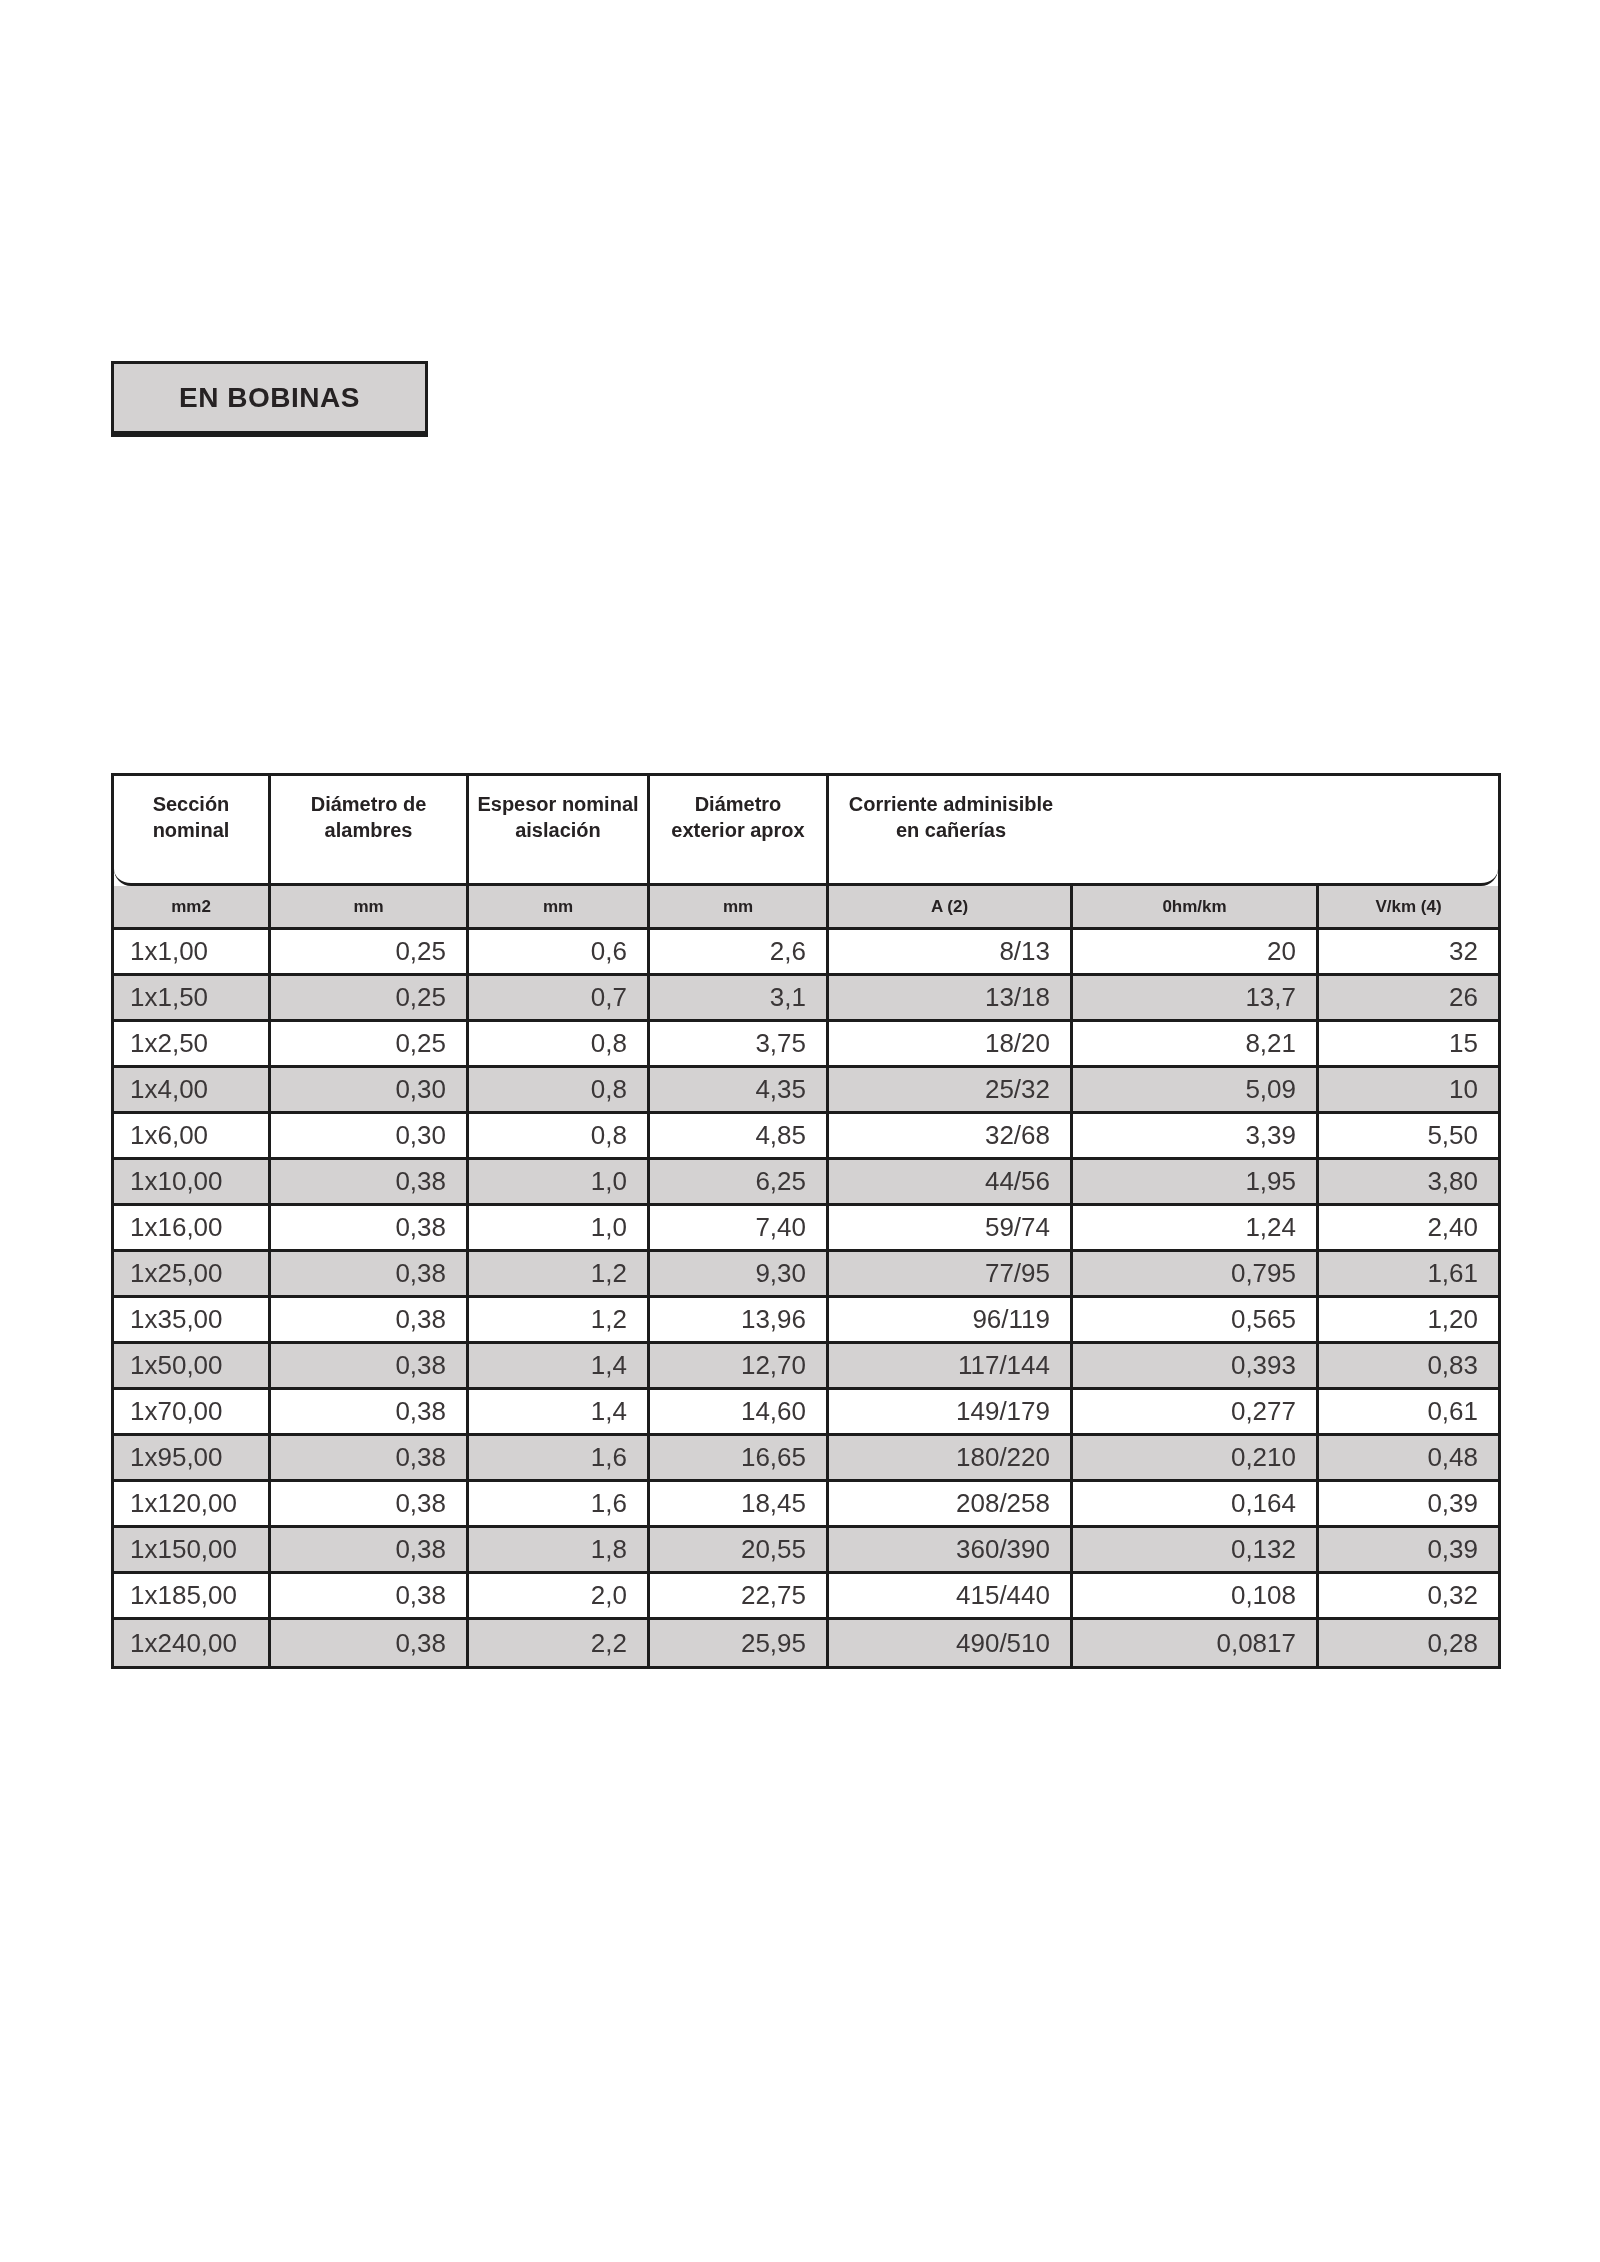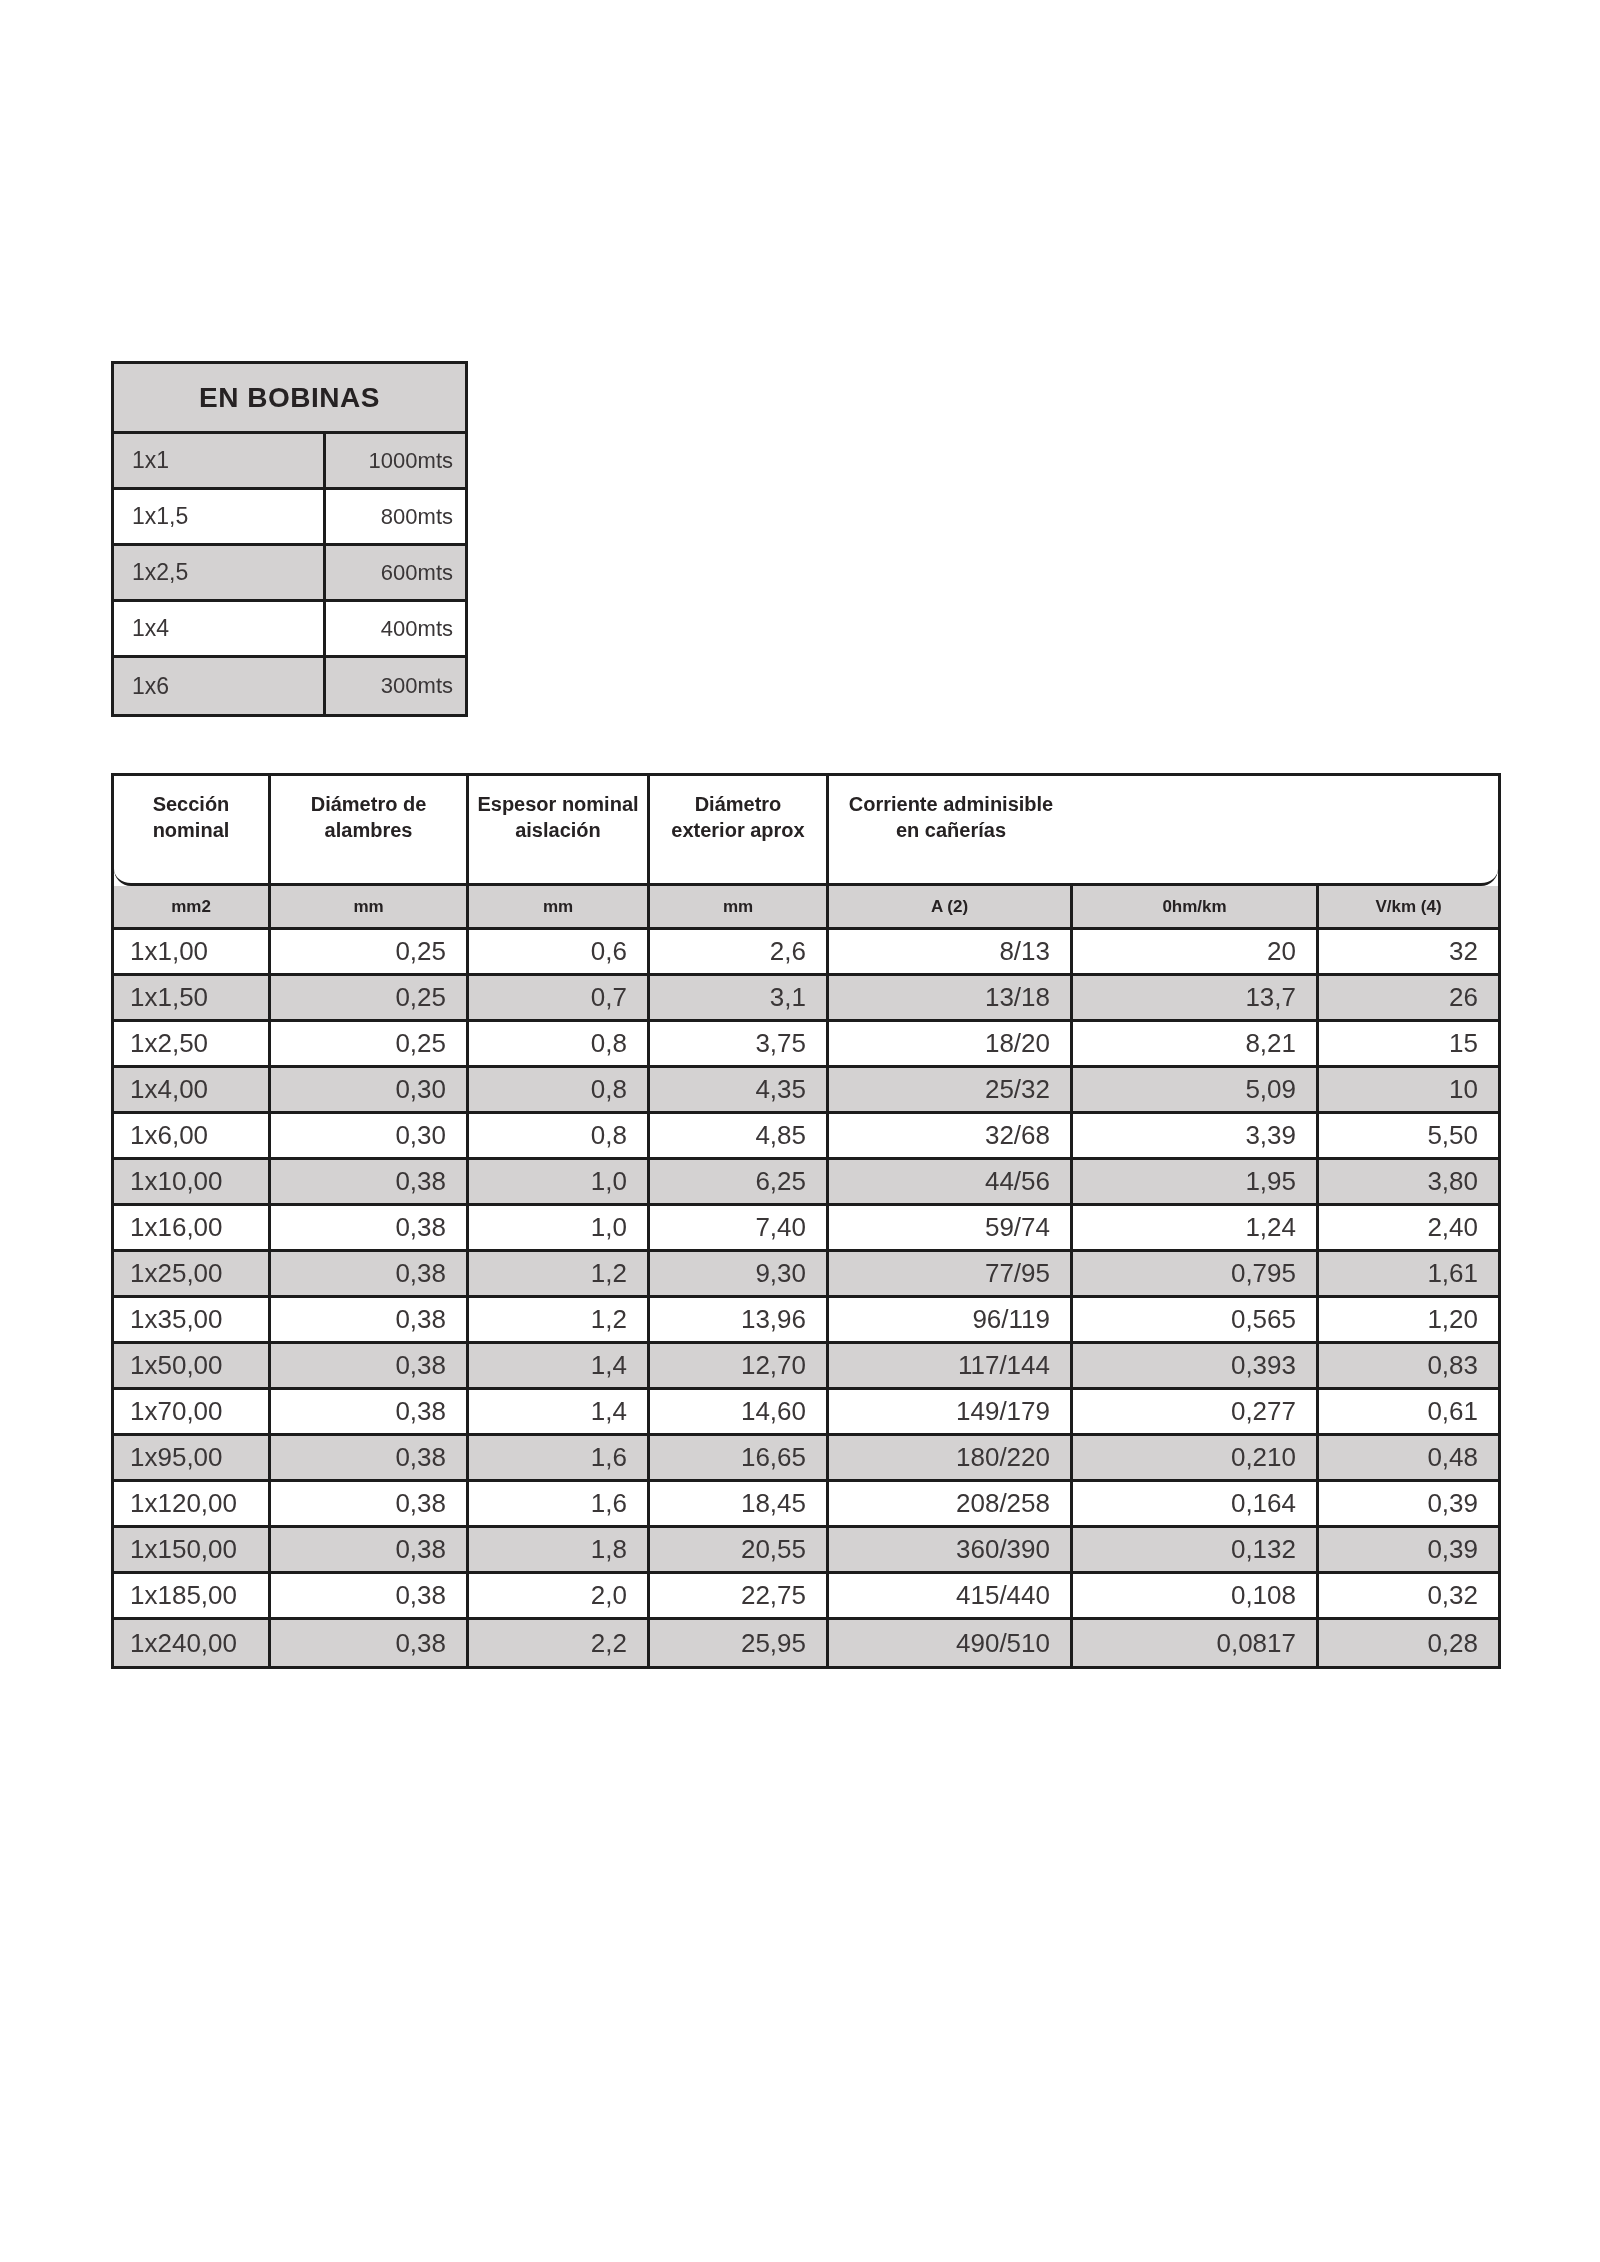--- a/index.html
+++ b/index.html
@@ -13,21 +13,21 @@
   }
   :root {
     --row-gray: #d4d2d2;
     --border: #1c1c1c;
     --text-dark: #262223;
     --text-value: #3a3637;
   }
 
   
   .bobinas {
-    position: absolute; left: 111px; top: 361px; width: 357px;
+    position: absolute; left: 111px; top: 361px; width: 317px;
     border: 3px solid var(--border); background: #fff;
   }
   .b-header {
     height: 70px; background: var(--row-gray);
     border-bottom: 3px solid var(--border);
     display: flex; align-items: center; justify-content: center;
     font-weight: 700; font-size: 28px; letter-spacing: .5px;
     color: var(--text-dark);
   }
   .b-row { display: flex; height: 56px; border-bottom: 3px solid var(--border); background: #fff; }
@@ -81,42 +81,20 @@
   .c6 { flex: 0 0 246px; }
   .c7 { flex: 0 0 179px; }
 </style>
 </head>
 <body>
 
 <div class="page">
 
   <section class="bobinas">
     <div class="b-header">EN BOBINAS</div>
-    <div id="bobinas-body">
-        <div class="b-row gray">
-          <div class="b-label">1x1</div>
-          <div class="b-value">1000mts</div>
-        </div>
-        <div class="b-row">
-          <div class="b-label">1x1,5</div>
-          <div class="b-value">800mts</div>
-        </div>
-        <div class="b-row gray">
-          <div class="b-label">1x2,5</div>
-          <div class="b-value">600mts</div>
-        </div>
-        <div class="b-row">
-          <div class="b-label">1x4</div>
-          <div class="b-value">400mts</div>
-        </div>
-        <div class="b-row gray">
-          <div class="b-label">1x6</div>
-          <div class="b-value">300mts</div>
-        </div>
-      </div>
   </section>
 
   <section class="spec">
     <div class="s-row head" id="spec-head">
         <div class="s-cell headc c1">Sección
 nominal</div>
         <div class="s-cell headc c2">Diámetro de
 alambres</div>
         <div class="s-cell headc c3">Espesor nominal
 aislación</div>

